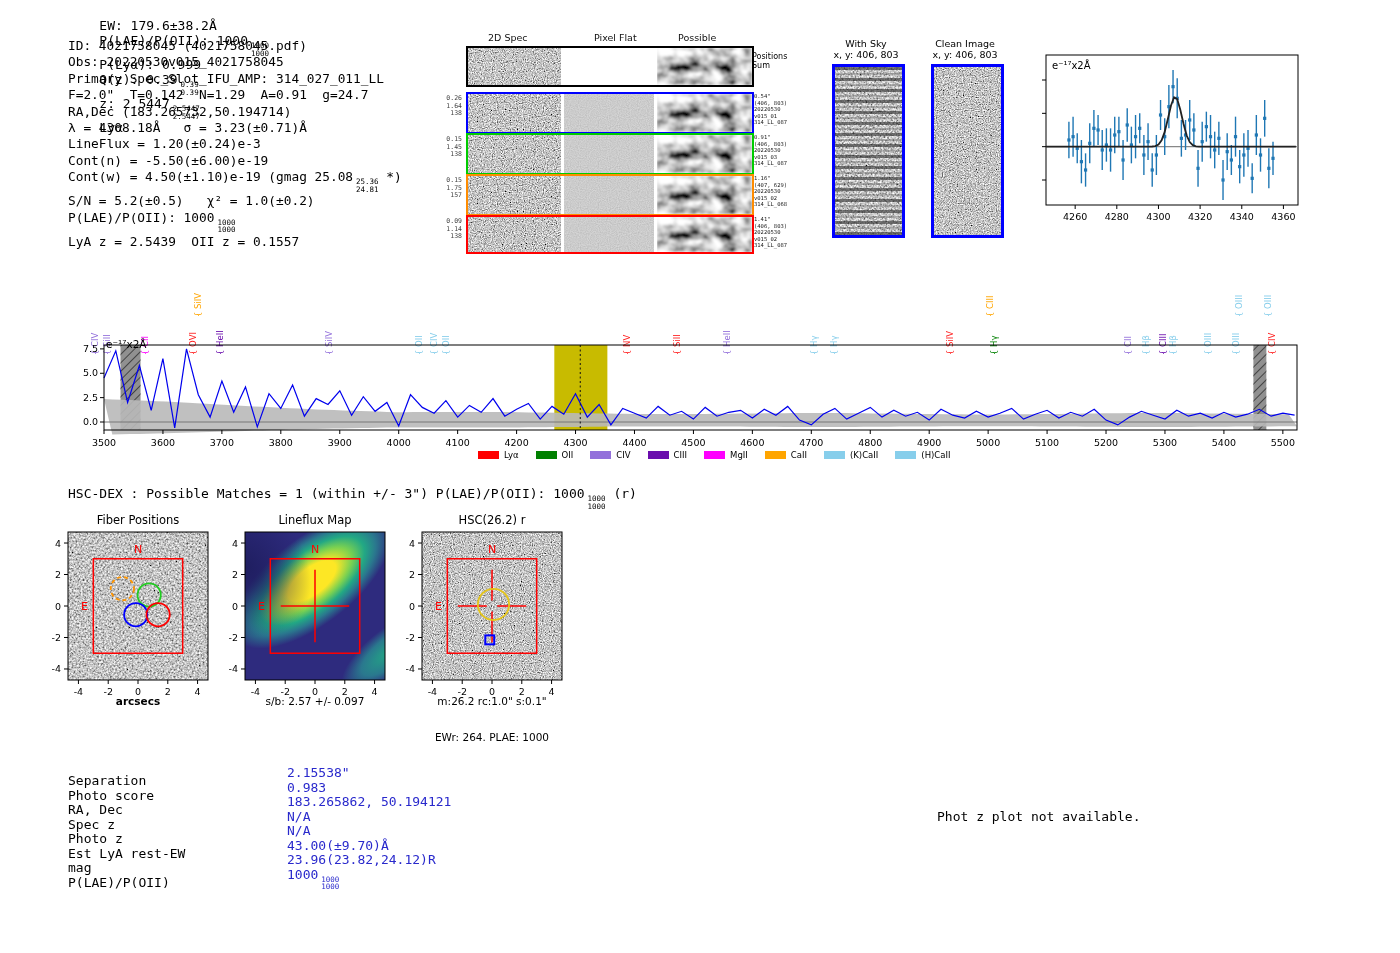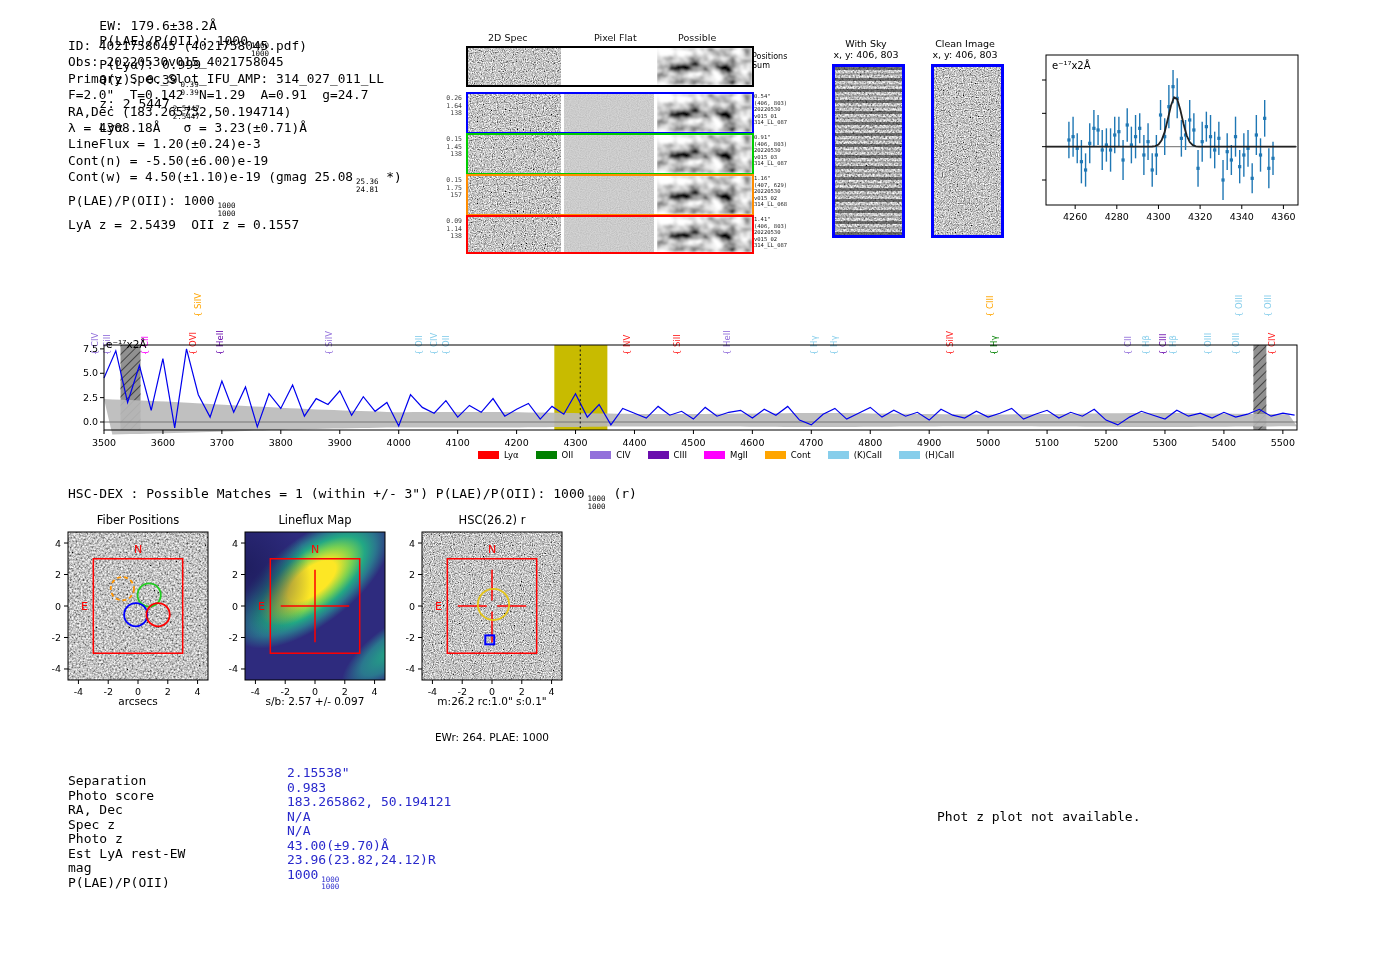--- a/index.html
+++ b/index.html
@@ -70,20 +70,21 @@
   <div class="abs mono" style="left:68px;top:38px;" id="info-block">
       <div class="infoline mono">ID: 4021758045 (4021758045.pdf)</div>
       <div class="infoline mono">Obs: 20220530v015_4021758045</div>
       <div class="infoline mono">Primary Spec_Slot_IFU_AMP: 314_027_011_LL</div>
       <div class="infoline mono">F=2.0"  T=0.142  N=1.29  A=0.91  g=24.7</div>
       <div class="infoline mono">RA,Dec (183.265732,50.194714)</div>
       <div class="infoline mono">λ = 4308.18Å   σ = 3.23(±0.71)Å</div>
       <div class="infoline mono">LineFlux = 1.20(±0.24)e-3</div>
       <div class="infoline mono">Cont(n) = -5.50(±6.00)e-19</div>
       <div class="infoline mono">Cont(w) = 4.50(±1.10)e-19 (gmag 25.08<span class="frac mono"><span>25.36</span><span>24.81</span></span> *)</div>
+      <div class="infoline mono">S/N = 5.2(±0.5)   χ² = 1.0(±0.2)</div>
       <div class="infoline mono">P(LAE)/P(OII): 1000<span class="frac mono"><span>1000</span><span>1000</span></span></div>
       <div class="infoline mono">LyA z = 2.5439  OII z = 0.1557</div>
     </div>
 
   <div class="abs paneltitle" style="left:488px;top:32px;">2D Spec</div>
   <div class="abs paneltitle" style="left:594px;top:32px;">Pixel Flat</div>
   <div class="abs paneltitle" style="left:678px;top:32px;">Possible</div>
   <div id="spec2d-rows">
       <div style="position: absolute; left: 466px; top: 46px; width: 284px; height: 37px; border: 2px solid rgb(0, 0, 0); background: rgb(255, 255, 255);">
         <div class="strip" style="left: 0px; width: 93px;"><svg width="93" height="37">
@@ -393,21 +394,21 @@
         <span class="legend-sw" style="background: rgb(147, 112, 219);"></span>
         <span class="legend-lb">CIV</span>
       </span><span class="legend-item">
         <span class="legend-sw" style="background: rgb(106, 13, 173);"></span>
         <span class="legend-lb">CIII</span>
       </span><span class="legend-item">
         <span class="legend-sw" style="background: rgb(255, 0, 255);"></span>
         <span class="legend-lb">MgII</span>
       </span><span class="legend-item">
         <span class="legend-sw" style="background: rgb(255, 165, 0);"></span>
-        <span class="legend-lb">Cont</span>
+        <span class="legend-lb">CaII</span>
       </span><span class="legend-item">
         <span class="legend-sw" style="background: rgb(135, 206, 235);"></span>
         <span class="legend-lb">(K)CaII</span>
       </span><span class="legend-item">
         <span class="legend-sw" style="background: rgb(135, 206, 235);"></span>
         <span class="legend-lb">(H)CaII</span>
       </span></div>
 
   <div class="abs mono" style="left:68px;top:486px;font-size:13px;">
     <span>HSC-DEX : Possible Matches = 1 (within +/- 3")  P(LAE)/P(OII): 1000</span><span class="frac mono">
@@ -511,21 +512,21 @@
         <line x1="133.7872340425532" y1="170" x2="133.7872340425532" y2="174" stroke="#000"></line>
         <text x="133.7872340425532" y="185" font-size="9.5" text-anchor="middle" font-family="DejaVu Sans, sans-serif">2</text>
         <line x1="30" y1="64.51063829787233" x2="34" y2="64.51063829787233" stroke="#000"></line>
         <text x="27" y="68.01063829787233" font-size="9.5" text-anchor="end" font-family="DejaVu Sans, sans-serif">2</text>
         <line x1="163.5744680851064" y1="170" x2="163.5744680851064" y2="174" stroke="#000"></line>
         <text x="163.5744680851064" y="185" font-size="9.5" text-anchor="middle" font-family="DejaVu Sans, sans-serif">4</text>
         <line x1="30" y1="33.02127659574468" x2="34" y2="33.02127659574468" stroke="#000"></line>
         <text x="27" y="36.52127659574468" font-size="9.5" text-anchor="end" font-family="DejaVu Sans, sans-serif">4</text>
         <rect x="34" y="22" width="140" height="148" fill="none" stroke="#000" stroke-width="1"></rect>
       </svg></div>
-  <div class="abs cutout-cap" style="left:68px;top:695px;width:140px;">arcsecs</div>
+  <div class="abs cutout-cap" style="left:68px;top:695px;width:140px;font-weight:bold;">arcsecs</div>
   <div class="abs cutout-cap" style="left:225px;top:695px;width:180px;">s/b: 2.57 +/- 0.097</div>
   <div class="abs cutout-cap" style="left:402px;top:695px;width:180px;">m:26.2 rc:1.0"  s:0.1"</div>
   <div class="abs cutout-cap" style="left:402px;top:709px;width:180px;margin-top:22px;">EWr: 264. PLAE: 1000</div>
 
   <div id="match-labels" class="abs mono" style="left:68px;top:774px;">
       <div class="matchlbl">Separation</div>
       <div class="matchlbl">Photo score</div>
       <div class="matchlbl">RA, Dec</div>
       <div class="matchlbl">Spec z</div>
       <div class="matchlbl">Photo z</div>

